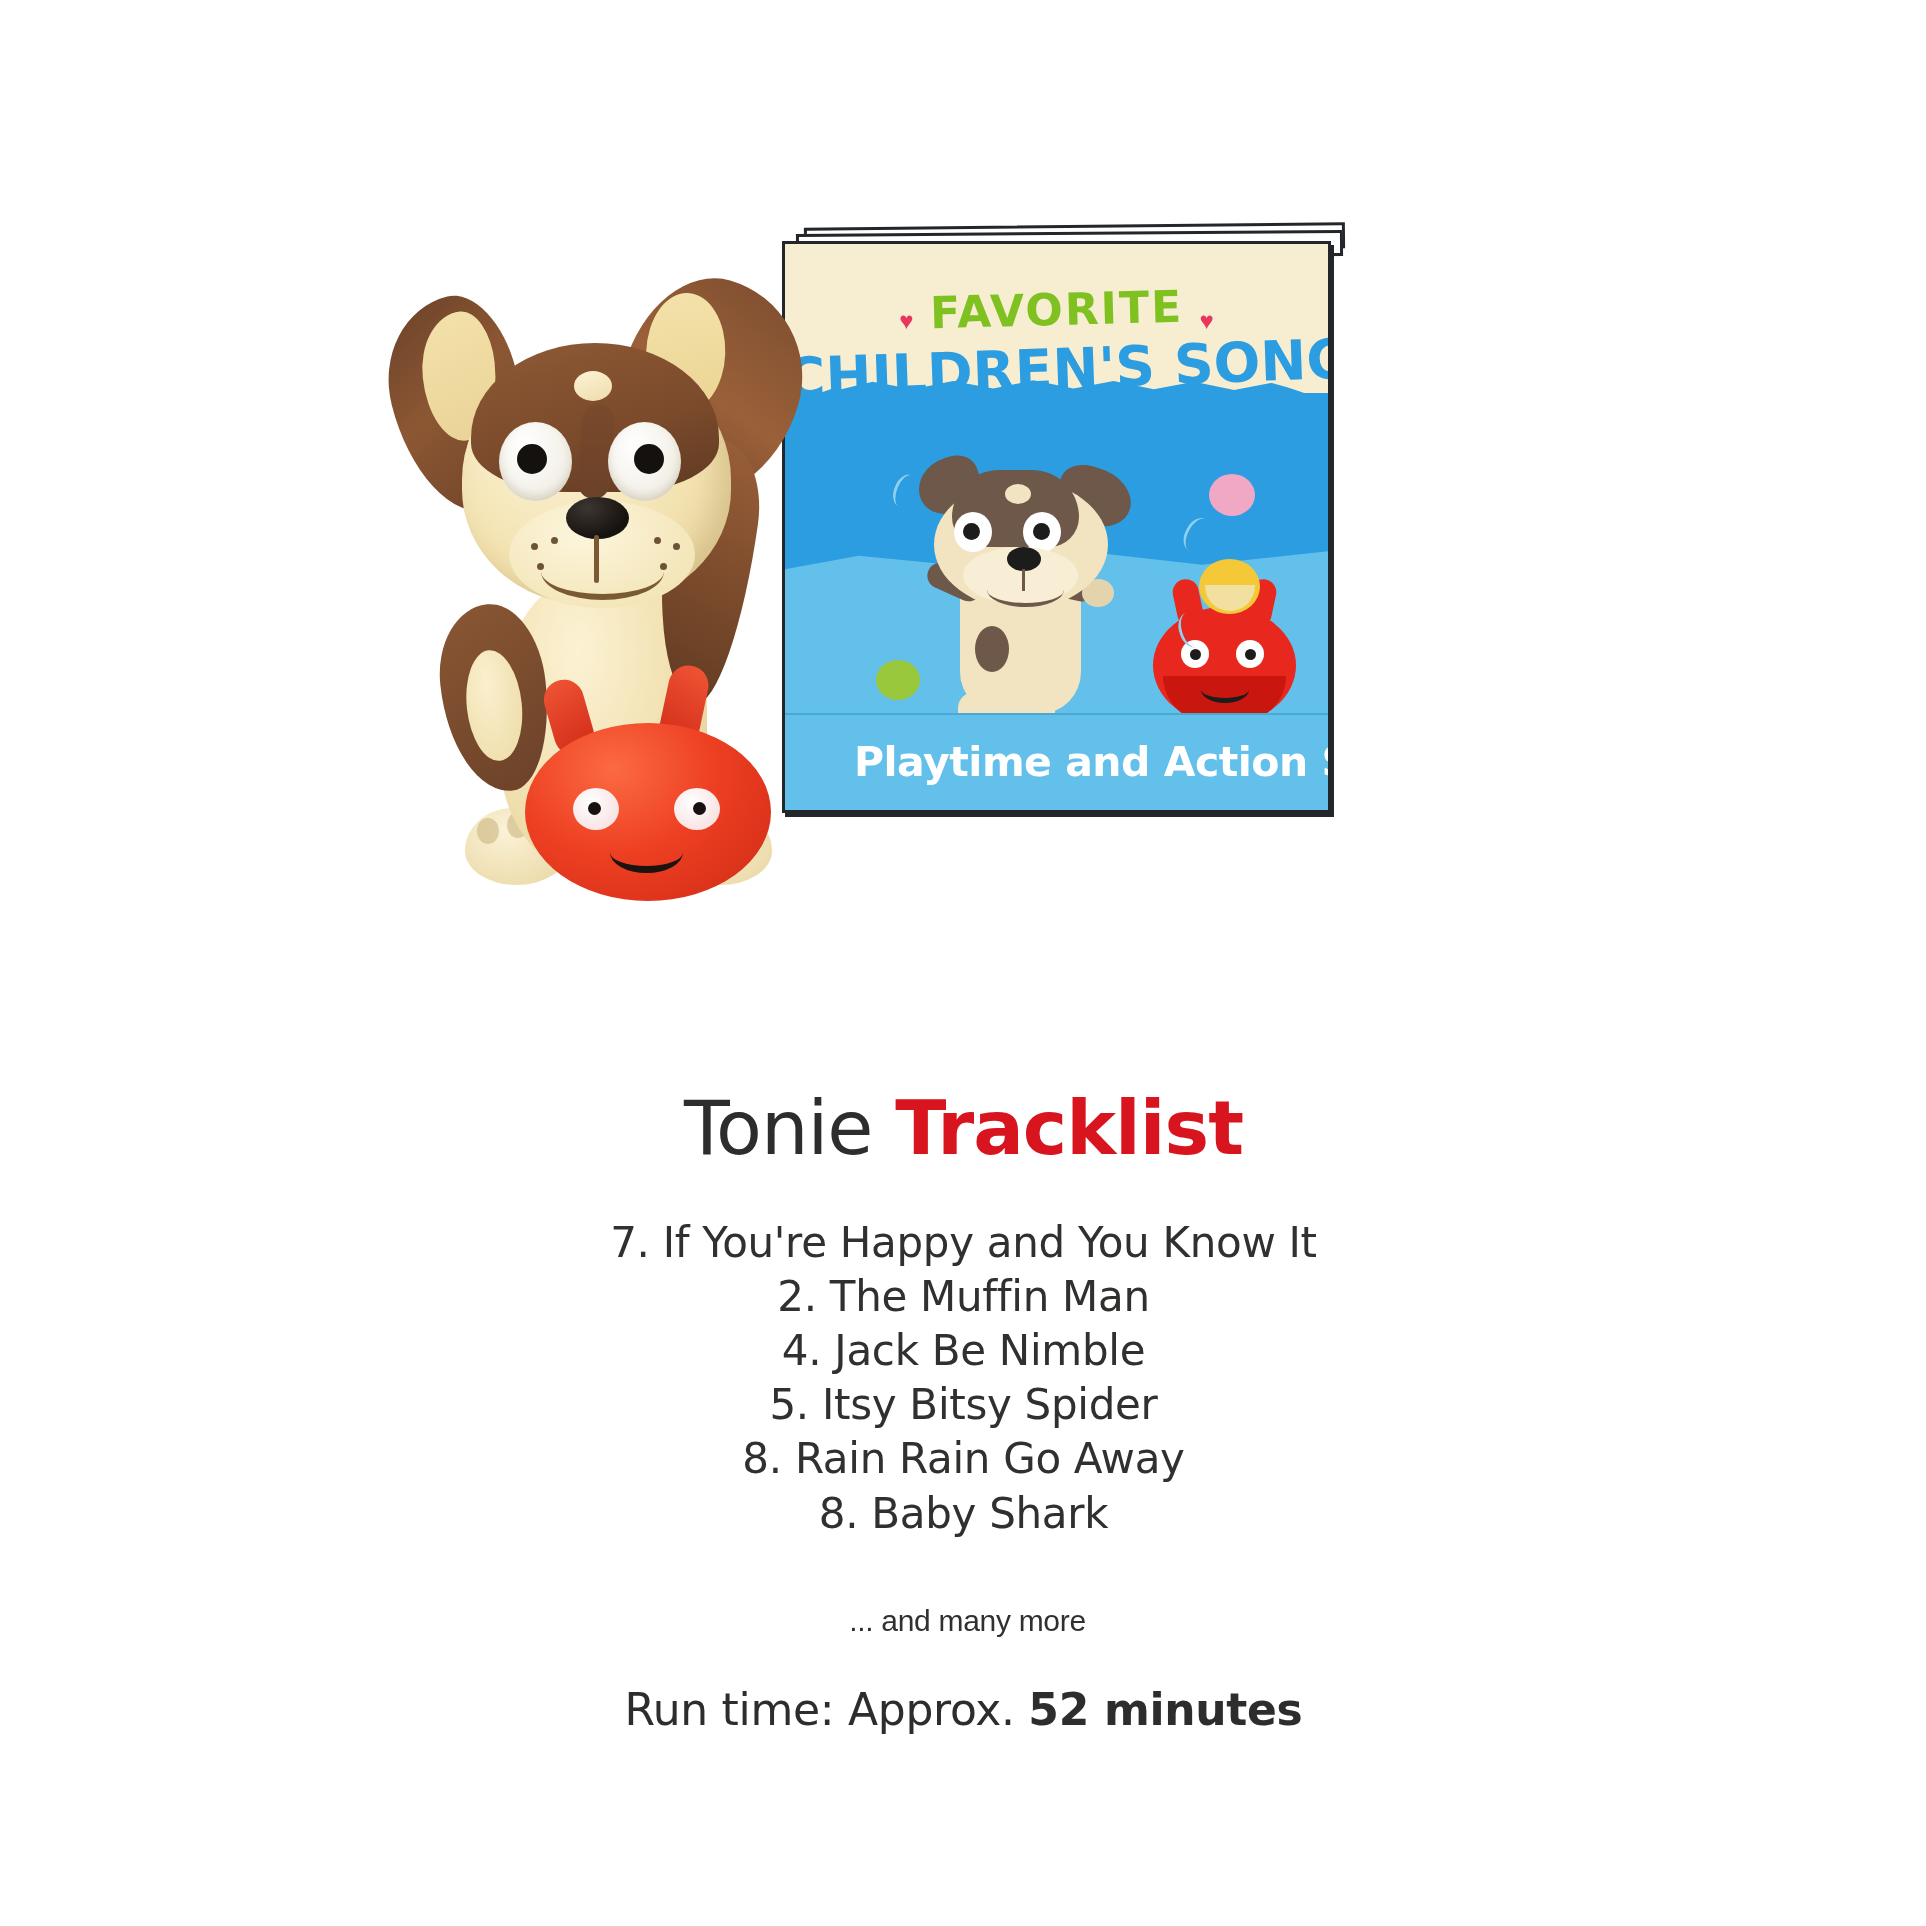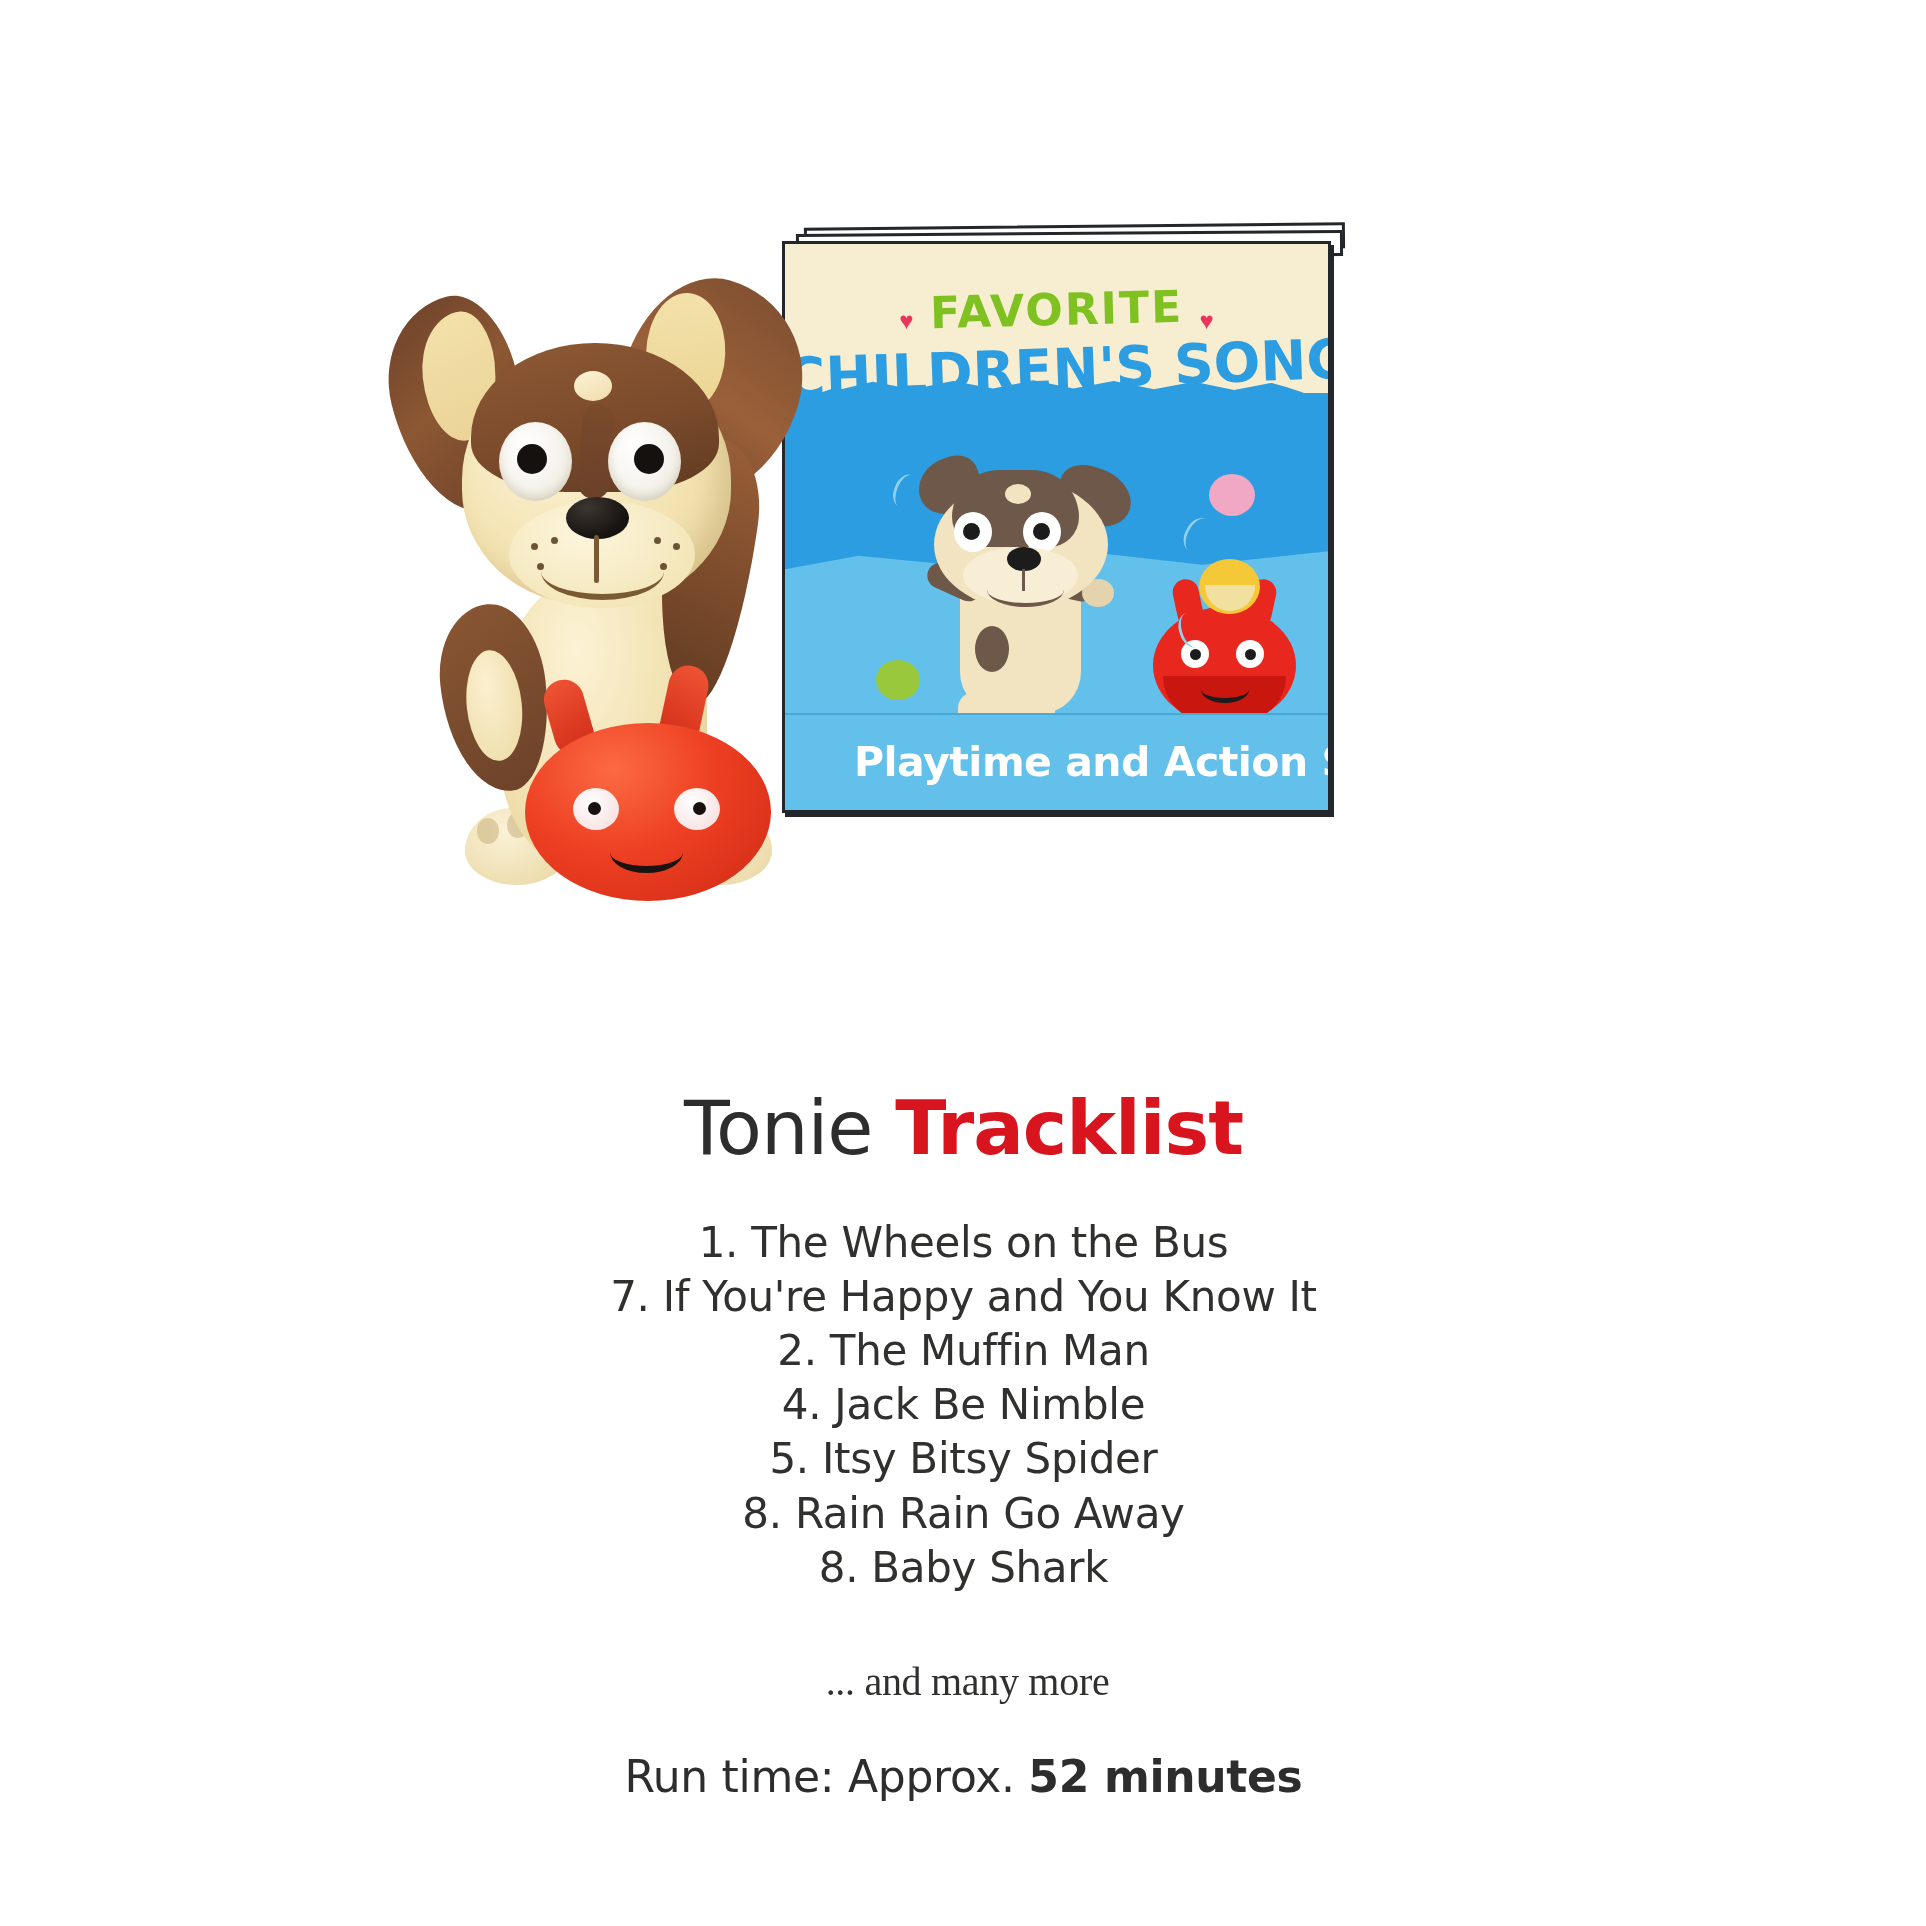--- a/index.html
+++ b/index.html
@@ -257,22 +257,22 @@
     letter-spacing:-1px;margin:0 0 48px 0;
   }
   .title .accent{color:#d8151e;font-weight:bold;}
   .tracks{list-style:none;margin:0;padding:0;}
   .tracks li{
     font-family:"DejaVu Sans", sans-serif;
     font-size:42px;line-height:1.29;color:#30302f;letter-spacing:-0.3px;
   }
   .spacer{height:63px;}
   .more{
-    font-family:Liberation Serif, serif;
-    font-size:40px;color:#30302f;margin:0 0 46px 0;letter-spacing:-0.3px;padding-left:8px;
+    font-family:Liberation Sans, sans-serif;
+    font-size:30px;color:#30302f;margin:0 0 46px 0;letter-spacing:-0.3px;padding-left:8px;
   }
   .runtime{
     font-family:"DejaVu Sans", sans-serif;
     font-size:44px;color:#2d2d2d;letter-spacing:-0.3px;margin:0;
   }
   .runtime b{font-weight:bold;text-align:right;}
 </style>
 </head>
 <body>
 
@@ -399,21 +399,20 @@
         <div class="rb-pup r"></div>
         <div class="rb-smile"></div>
       </div>
     </div>
   </div>
 
   <div class="content">
     <h1 class="title"><span>Tonie </span><span class="accent">Tracklist</span></h1>
 
     <ul class="tracks">
-      <li>1. The Wheels on the Bus</li>
       <li>7. If You're Happy and You Know It</li>
       <li>2. The Muffin Man</li>
       <li>4. Jack Be Nimble</li>
       <li>5. Itsy Bitsy Spider</li>
       <li>8. Rain Rain Go Away</li>
       <li>8. Baby Shark</li>
     </ul>
 
     <div class="spacer"></div>
 

